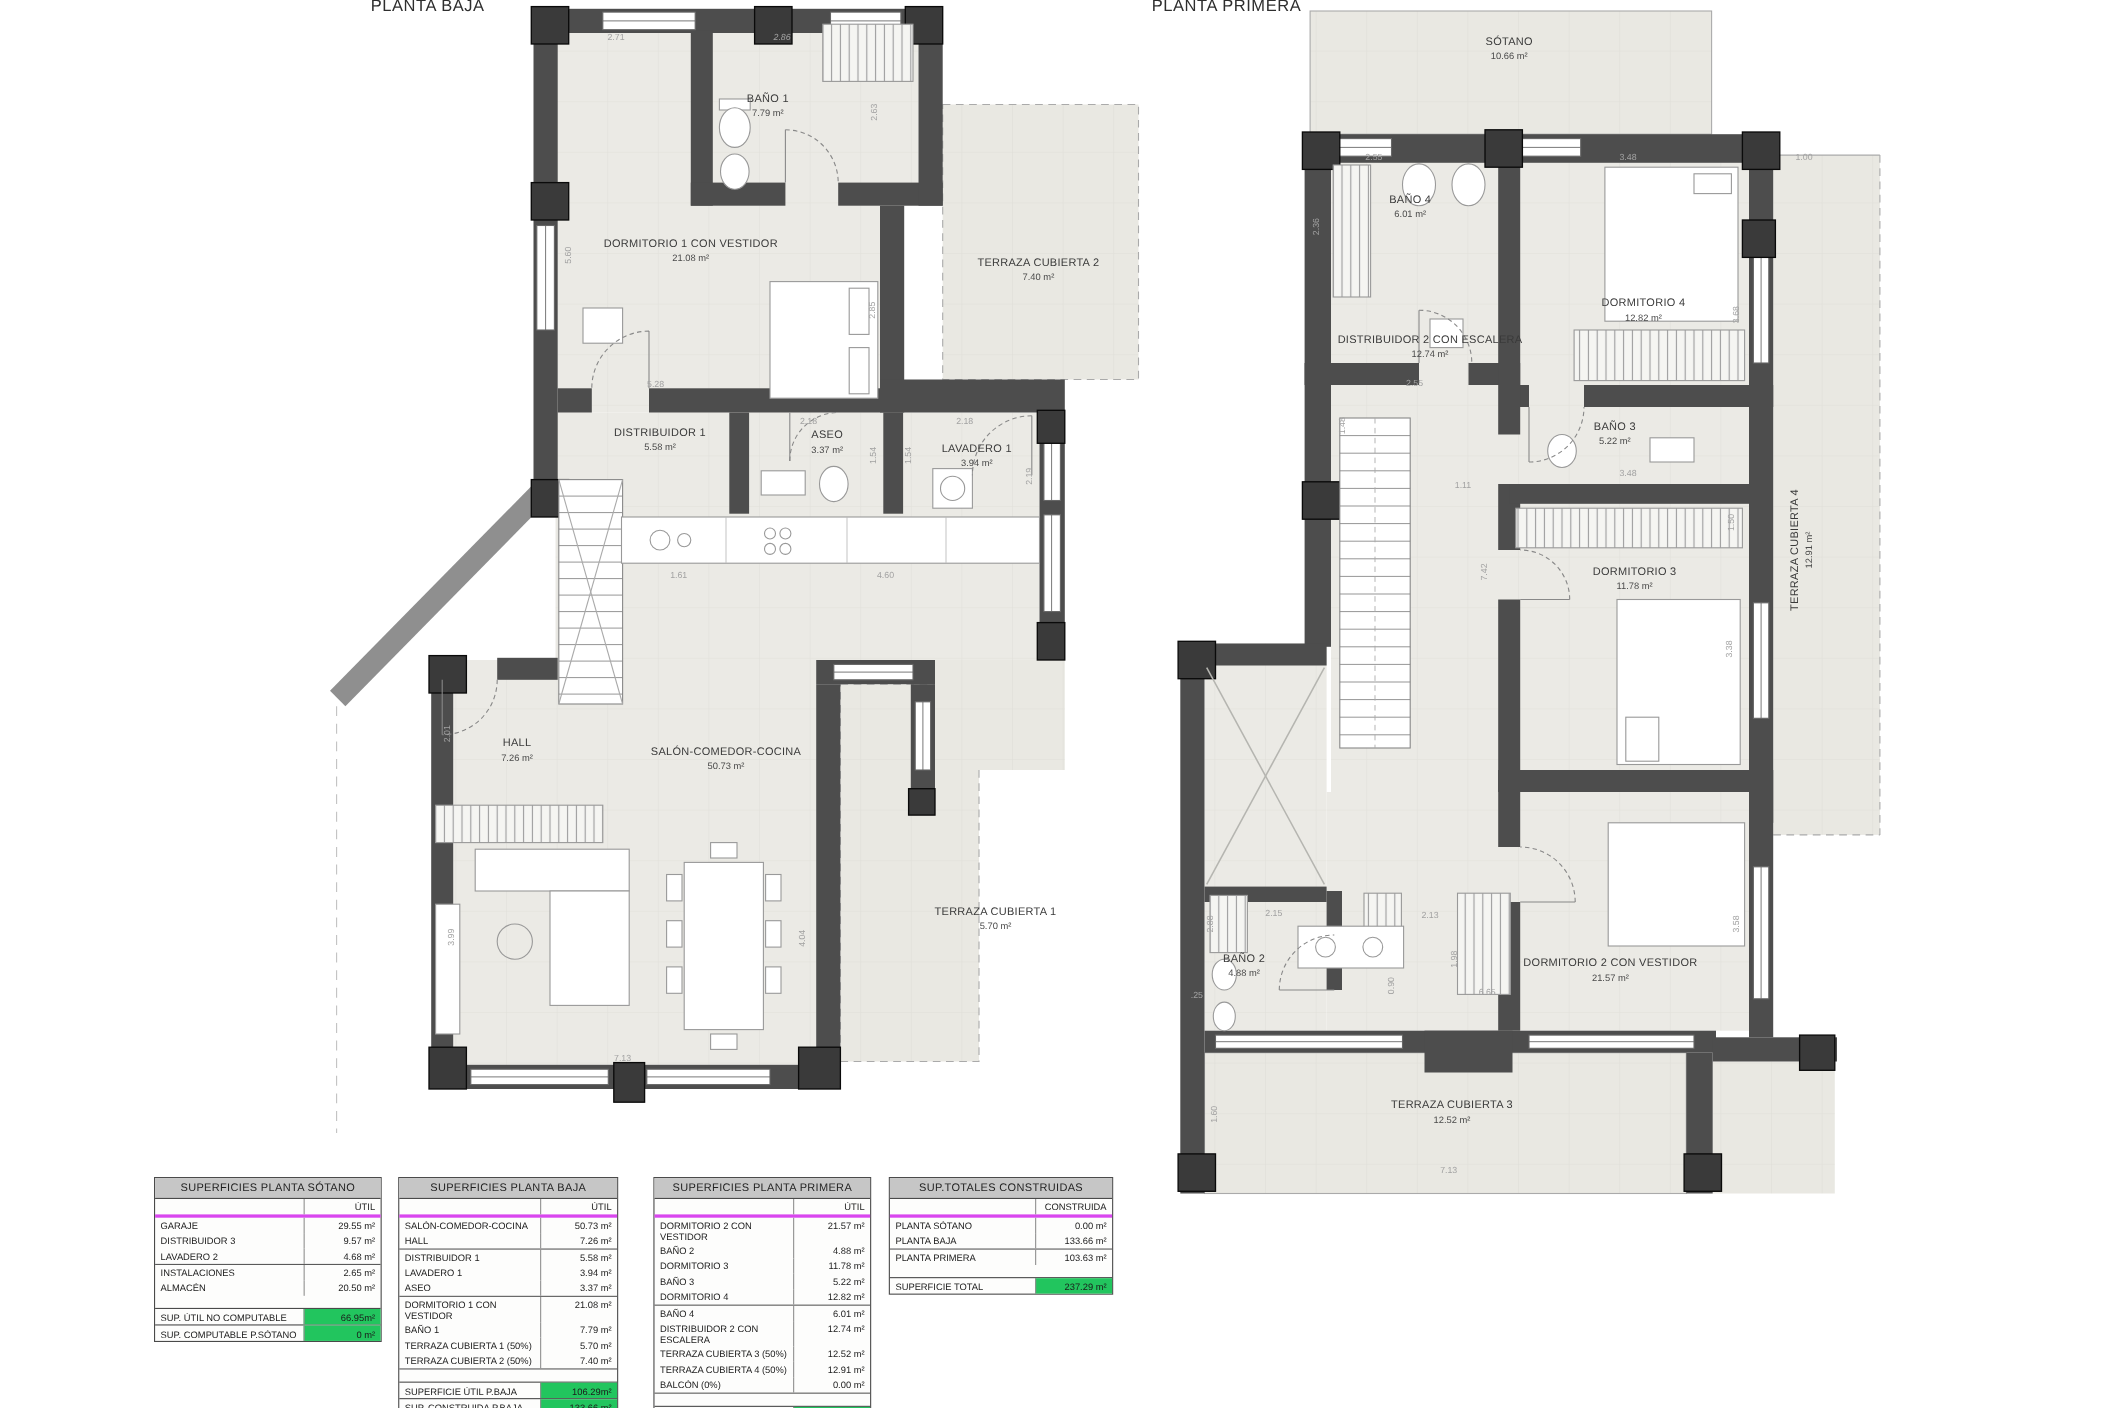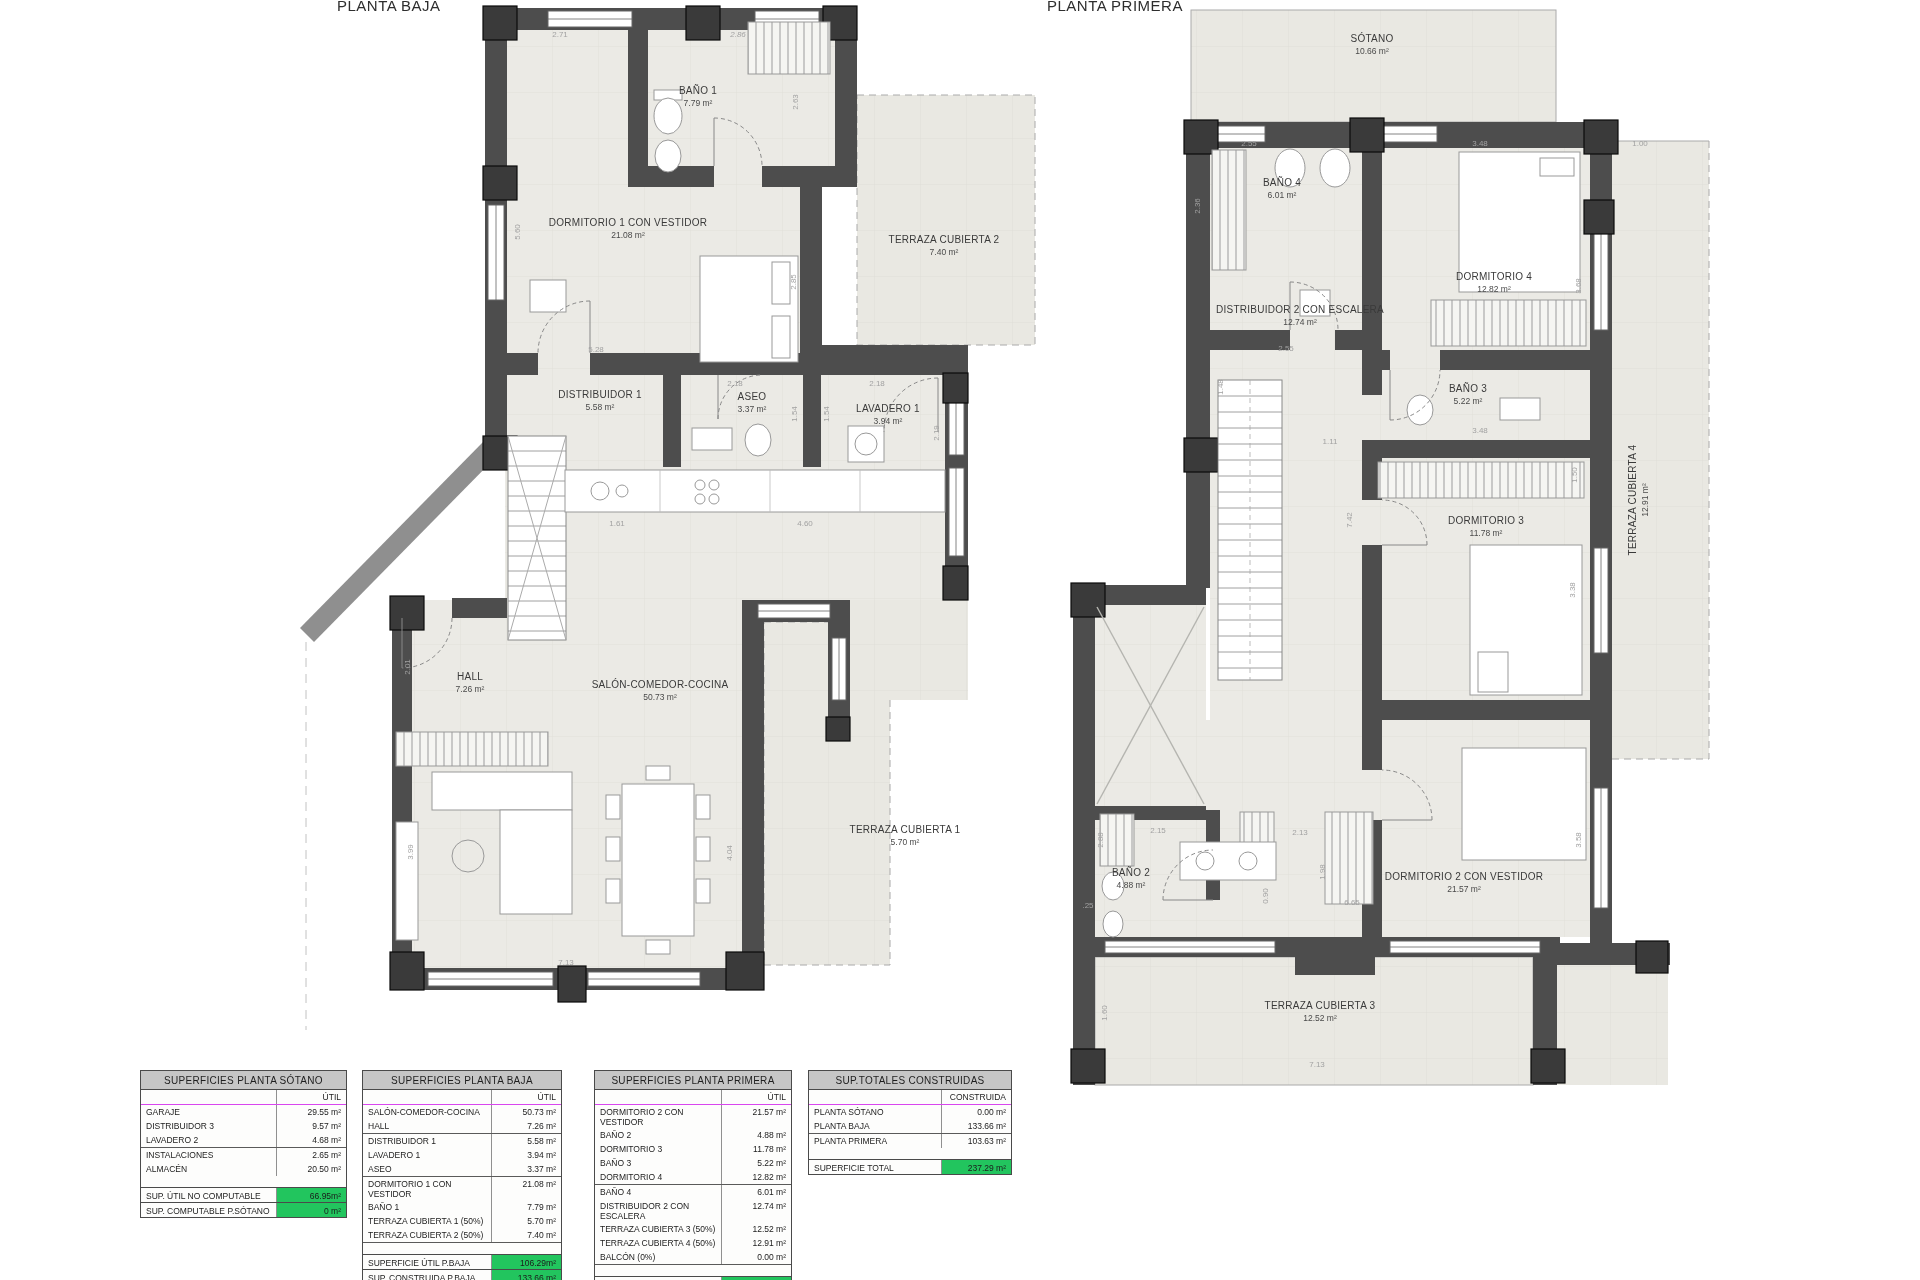--- a/index.html
+++ b/index.html
@@ -17,21 +17,21 @@
   .rname{font-size:10px;white-space:nowrap;letter-spacing:.25px;}
   .rarea{font-size:8.5px;margin-top:2px;color:#4a4a4a;}
   .dim{position:absolute;transform:translate(-50%,-50%);font-size:8px;color:#a2a2a2;white-space:nowrap;}
   .dim.rot{transform:translate(-50%,-50%) rotate(-90deg);}
   .ptable{position:absolute;border:1.5px solid #4a4a4a;background:#fdfdfc;font-size:8.5px;color:#1b1b1b;}
   .ttitle{background:#c6c6c6;border-bottom:1.5px solid #4a4a4a;text-align:center;font-size:10px;
           padding:4px 2px 3px;letter-spacing:.3px;color:#1f1f1f;}
   .trow{display:flex;align-items:stretch;min-height:14px;padding:0;}
   .tl{flex:1;padding:2px 3px 1px 5px;}
   .tv{width:62px;text-align:right;border-left:1px solid #909090;padding:2px 5px 1px 2px;}
-  .thead{border-bottom:1px solid #d946ef;}
+  .thead{border-bottom:3px solid #d946ef;}
   .thead .tv{font-size:8.5px;color:#222;}
   .sep{border-bottom:1px solid #5a5a5a;}
   .tgap{height:11px;}
   .total{border-top:1.5px solid #4a4a4a;}
   .total .tl{padding-top:3px;}
   .total .tv{background:#22c55e;padding-top:3px;}
 </style>
 </head>
 <body>
 
@@ -364,21 +364,21 @@
     </div>
     <div class="room-label" style="left: 660px; top: 690px;">
       <div class="rname">SALÓN-COMEDOR-COCINA</div>
       <div class="rarea">50.73 m²</div>
     </div>
     <div class="room-label" style="left: 905px; top: 835px;">
       <div class="rname">TERRAZA CUBIERTA 1</div>
       <div class="rarea">5.70 m²</div>
     </div>
     <div class="dim" style="left: 560px; top: 34px;">2.71</div>
-    <div class="dim" style="left: 738px; top: 34px; font-style: italic;">2.86</div>
+    <div class="dim" style="left: 711px; top: 34px; font-style: italic;">2.86</div>
     <div class="dim rot" style="left: 517px; top: 232px;">5.60</div>
     <div class="dim rot" style="left: 795px; top: 102px;">2.63</div>
     <div class="dim rot" style="left: 793px; top: 282px;">2.85</div>
     <div class="dim" style="left: 596px; top: 349px;">5.28</div>
     <div class="dim" style="left: 735px; top: 383px;">2.18</div>
     <div class="dim" style="left: 877px; top: 383px;">2.18</div>
     <div class="dim rot" style="left: 794px; top: 414px;">1.54</div>
     <div class="dim rot" style="left: 826px; top: 414px;">1.54</div>
     <div class="dim rot" style="left: 936px; top: 433px;">2.19</div>
     <div class="dim" style="left: 617px; top: 523px;">1.61</div>

